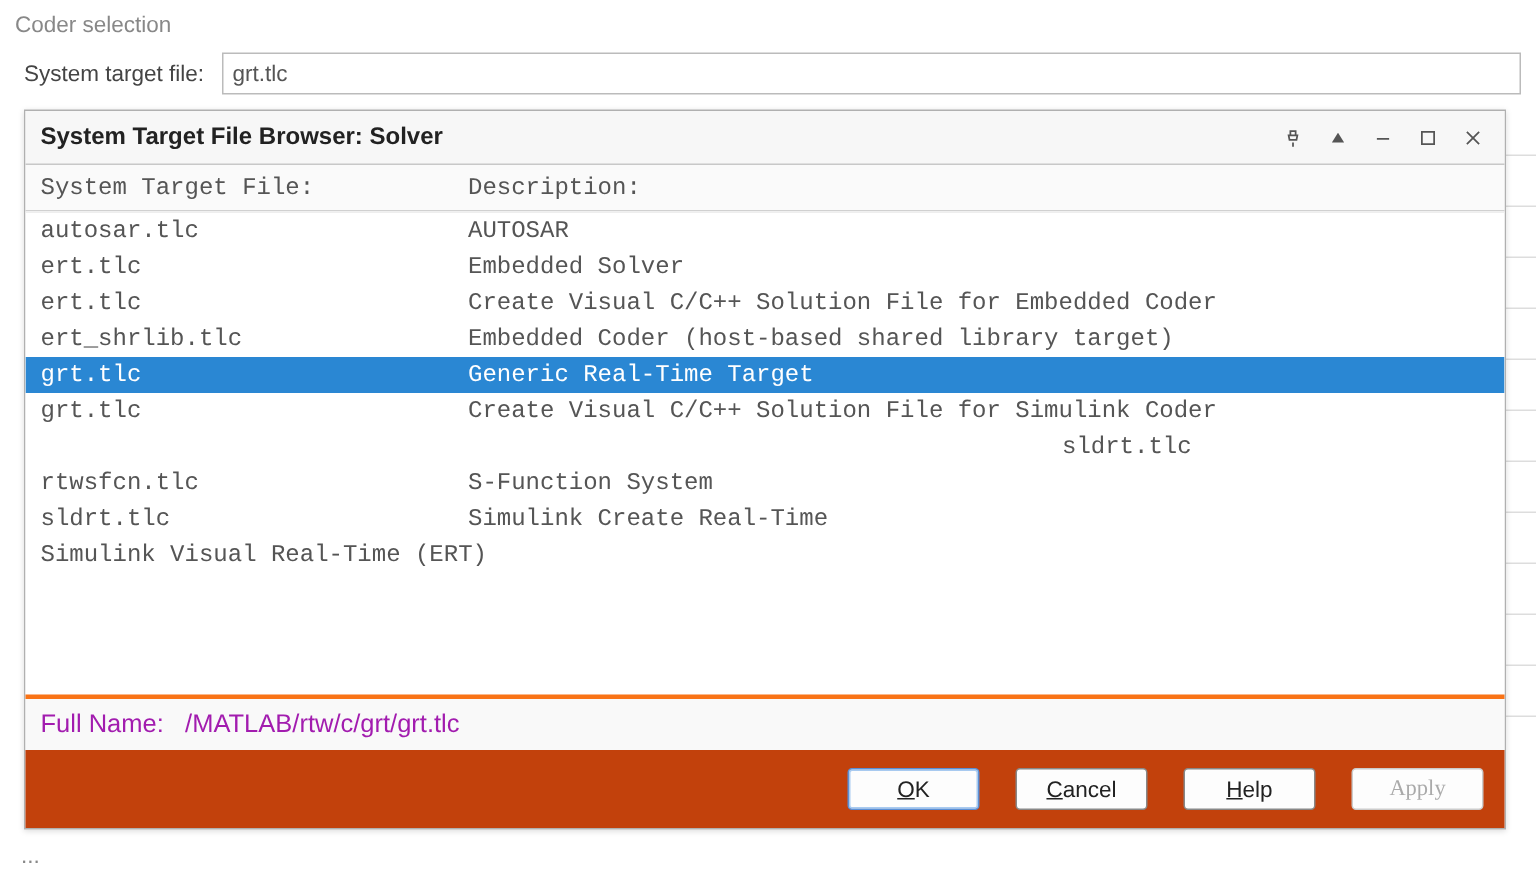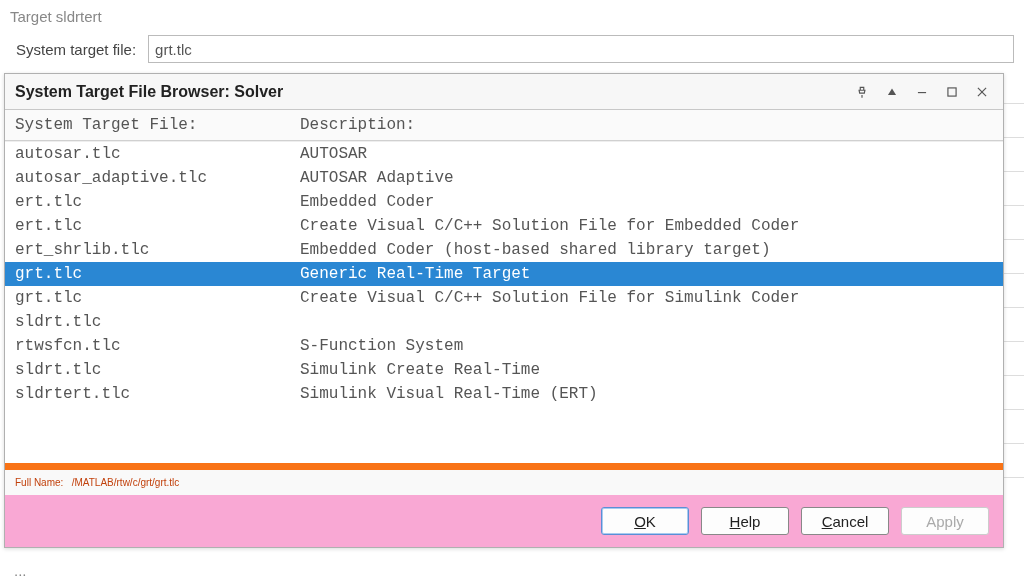--- a/index.html
+++ b/index.html
@@ -56,21 +56,21 @@
       position: absolute;
       bottom: 8px;
       left: 14px;
       color: #888;
       font-size: 15px;
     }
 
     .dialog {
       position: absolute;
       top: 73px;
-      left: 4px;
+      left: 16px;
       right: 20px;
       background: #fff;
       border: 1px solid #b0b0b0;
       box-shadow: 0 1px 4px rgba(0,0,0,0.15);
       display: flex;
       flex-direction: column;
     }
     .titlebar {
       height: 36px;
       background: #f7f7f7;
@@ -114,40 +114,41 @@
       overflow: hidden;
     }
     .list-row {
       display: flex;
       padding: 1px 10px;
       font-family: "Courier New", Courier, monospace;
       font-size: 16px;
       color: #555;
       line-height: 22px;
       cursor: pointer;
+      justify-content: flex-end;
     }
     .list-row.selected {
       background: #2a87d3;
       color: #fff;
     }
 
     .fullname-row {
       padding: 7px 10px;
-      color: #c2410c;
-      font-size: 10px;
-      border-top: 7px solid #f97316;
+      color: #a21caf;
+      font-size: 17px;
+      border-top: 3px solid #f97316;
       background: #f9f9f9;
     }
 
     .button-row {
       display: flex;
       justify-content: flex-end;
-      gap: 12px;
+      gap: 24px;
       padding: 12px 14px;
-      background: #f9a8d4;
+      background: #c2410c;
     }
     .btn {
       min-width: 88px;
       height: 28px;
       border: 1px solid #888;
       background: #fdfdfd;
       border-radius: 3px;
       font-size: 15px;
       color: #222;
       cursor: pointer;
@@ -156,28 +157,29 @@
       justify-content: center;
     }
     .btn.default {
       border: 1px solid #5a8fd6;
       box-shadow: inset 0 0 0 1px #a8caf0;
     }
     .btn.disabled {
       color: #aaa;
       border-color: #ccc;
       cursor: default;
+      font-family: Liberation Serif, serif;
     }
     .btn .ul { text-decoration: underline; }
   </style>
 </head>
 <body>
 
 <div class="background-panel">
-  <div class="bg-title">Target sldrtert</div>
+  <div class="bg-title">Coder selection</div>
   <div class="bg-fieldrow">
     <span class="bg-label">System target file:</span>
     <input class="bg-input" type="text" value="grt.tlc" style="">
   </div>
   <div class="bg-lines">
     <div class="bg-line"></div>
       <div class="bg-line"></div>
       <div class="bg-line"></div>
     <div class="bg-line"></div>
       <div class="bg-line"></div>
@@ -227,26 +229,22 @@
     <span class="col-file">System Target File:</span>
     <span class="col-desc">Description:</span>
   </div>
 
   <div class="list-area" id="list-area">
       <div class="list-row">
         <span class="col-file">autosar.tlc</span>
         <span class="col-desc">AUTOSAR</span>
       </div>
       <div class="list-row">
-        <span class="col-file">autosar_adaptive.tlc</span>
-        <span class="col-desc">AUTOSAR Adaptive</span>
-      </div>
-      <div class="list-row">
         <span class="col-file">ert.tlc</span>
-        <span class="col-desc">Embedded Coder</span>
+        <span class="col-desc">Embedded Solver</span>
       </div>
       <div class="list-row">
         <span class="col-file">ert.tlc</span>
         <span class="col-desc">Create Visual C/C++ Solution File for Embedded Coder</span>
       </div>
       <div class="list-row">
         <span class="col-file">ert_shrlib.tlc</span>
         <span class="col-desc">Embedded Coder (host-based shared library target)</span>
       </div>
       <div class="list-row selected">
@@ -262,38 +260,37 @@
       </div>
       <div class="list-row">
         <span class="col-file">rtwsfcn.tlc</span>
         <span class="col-desc">S-Function System</span>
       </div>
       <div class="list-row">
         <span class="col-file">sldrt.tlc</span>
         <span class="col-desc">Simulink Create Real-Time</span>
       </div>
       <div class="list-row">
-        <span class="col-file">sldrtert.tlc</span>
         <span class="col-desc">Simulink Visual Real-Time (ERT)</span>
       </div>
     </div>
 
   <div class="fullname-row">
     <span>Full Name:</span>
     <span> &nbsp;</span>
     <span>/MATLAB/rtw/c/grt/grt.tlc</span>
   </div>
 
   <div class="button-row">
     <button class="btn default">
         <span><span class="ul">O</span><span>K</span></span>
       </button>
     <button class="btn">
+        <span><span class="ul">C</span><span>ancel</span></span>
+      </button>
+    <button class="btn">
         <span><span class="ul">H</span><span>elp</span></span>
-      </button>
-    <button class="btn">
-        <span><span class="ul">C</span><span>ancel</span></span>
       </button>
     <button class="btn disabled">
         <span>Apply</span>
       </button>
   </div>
 </div>
 
 </body></html>

